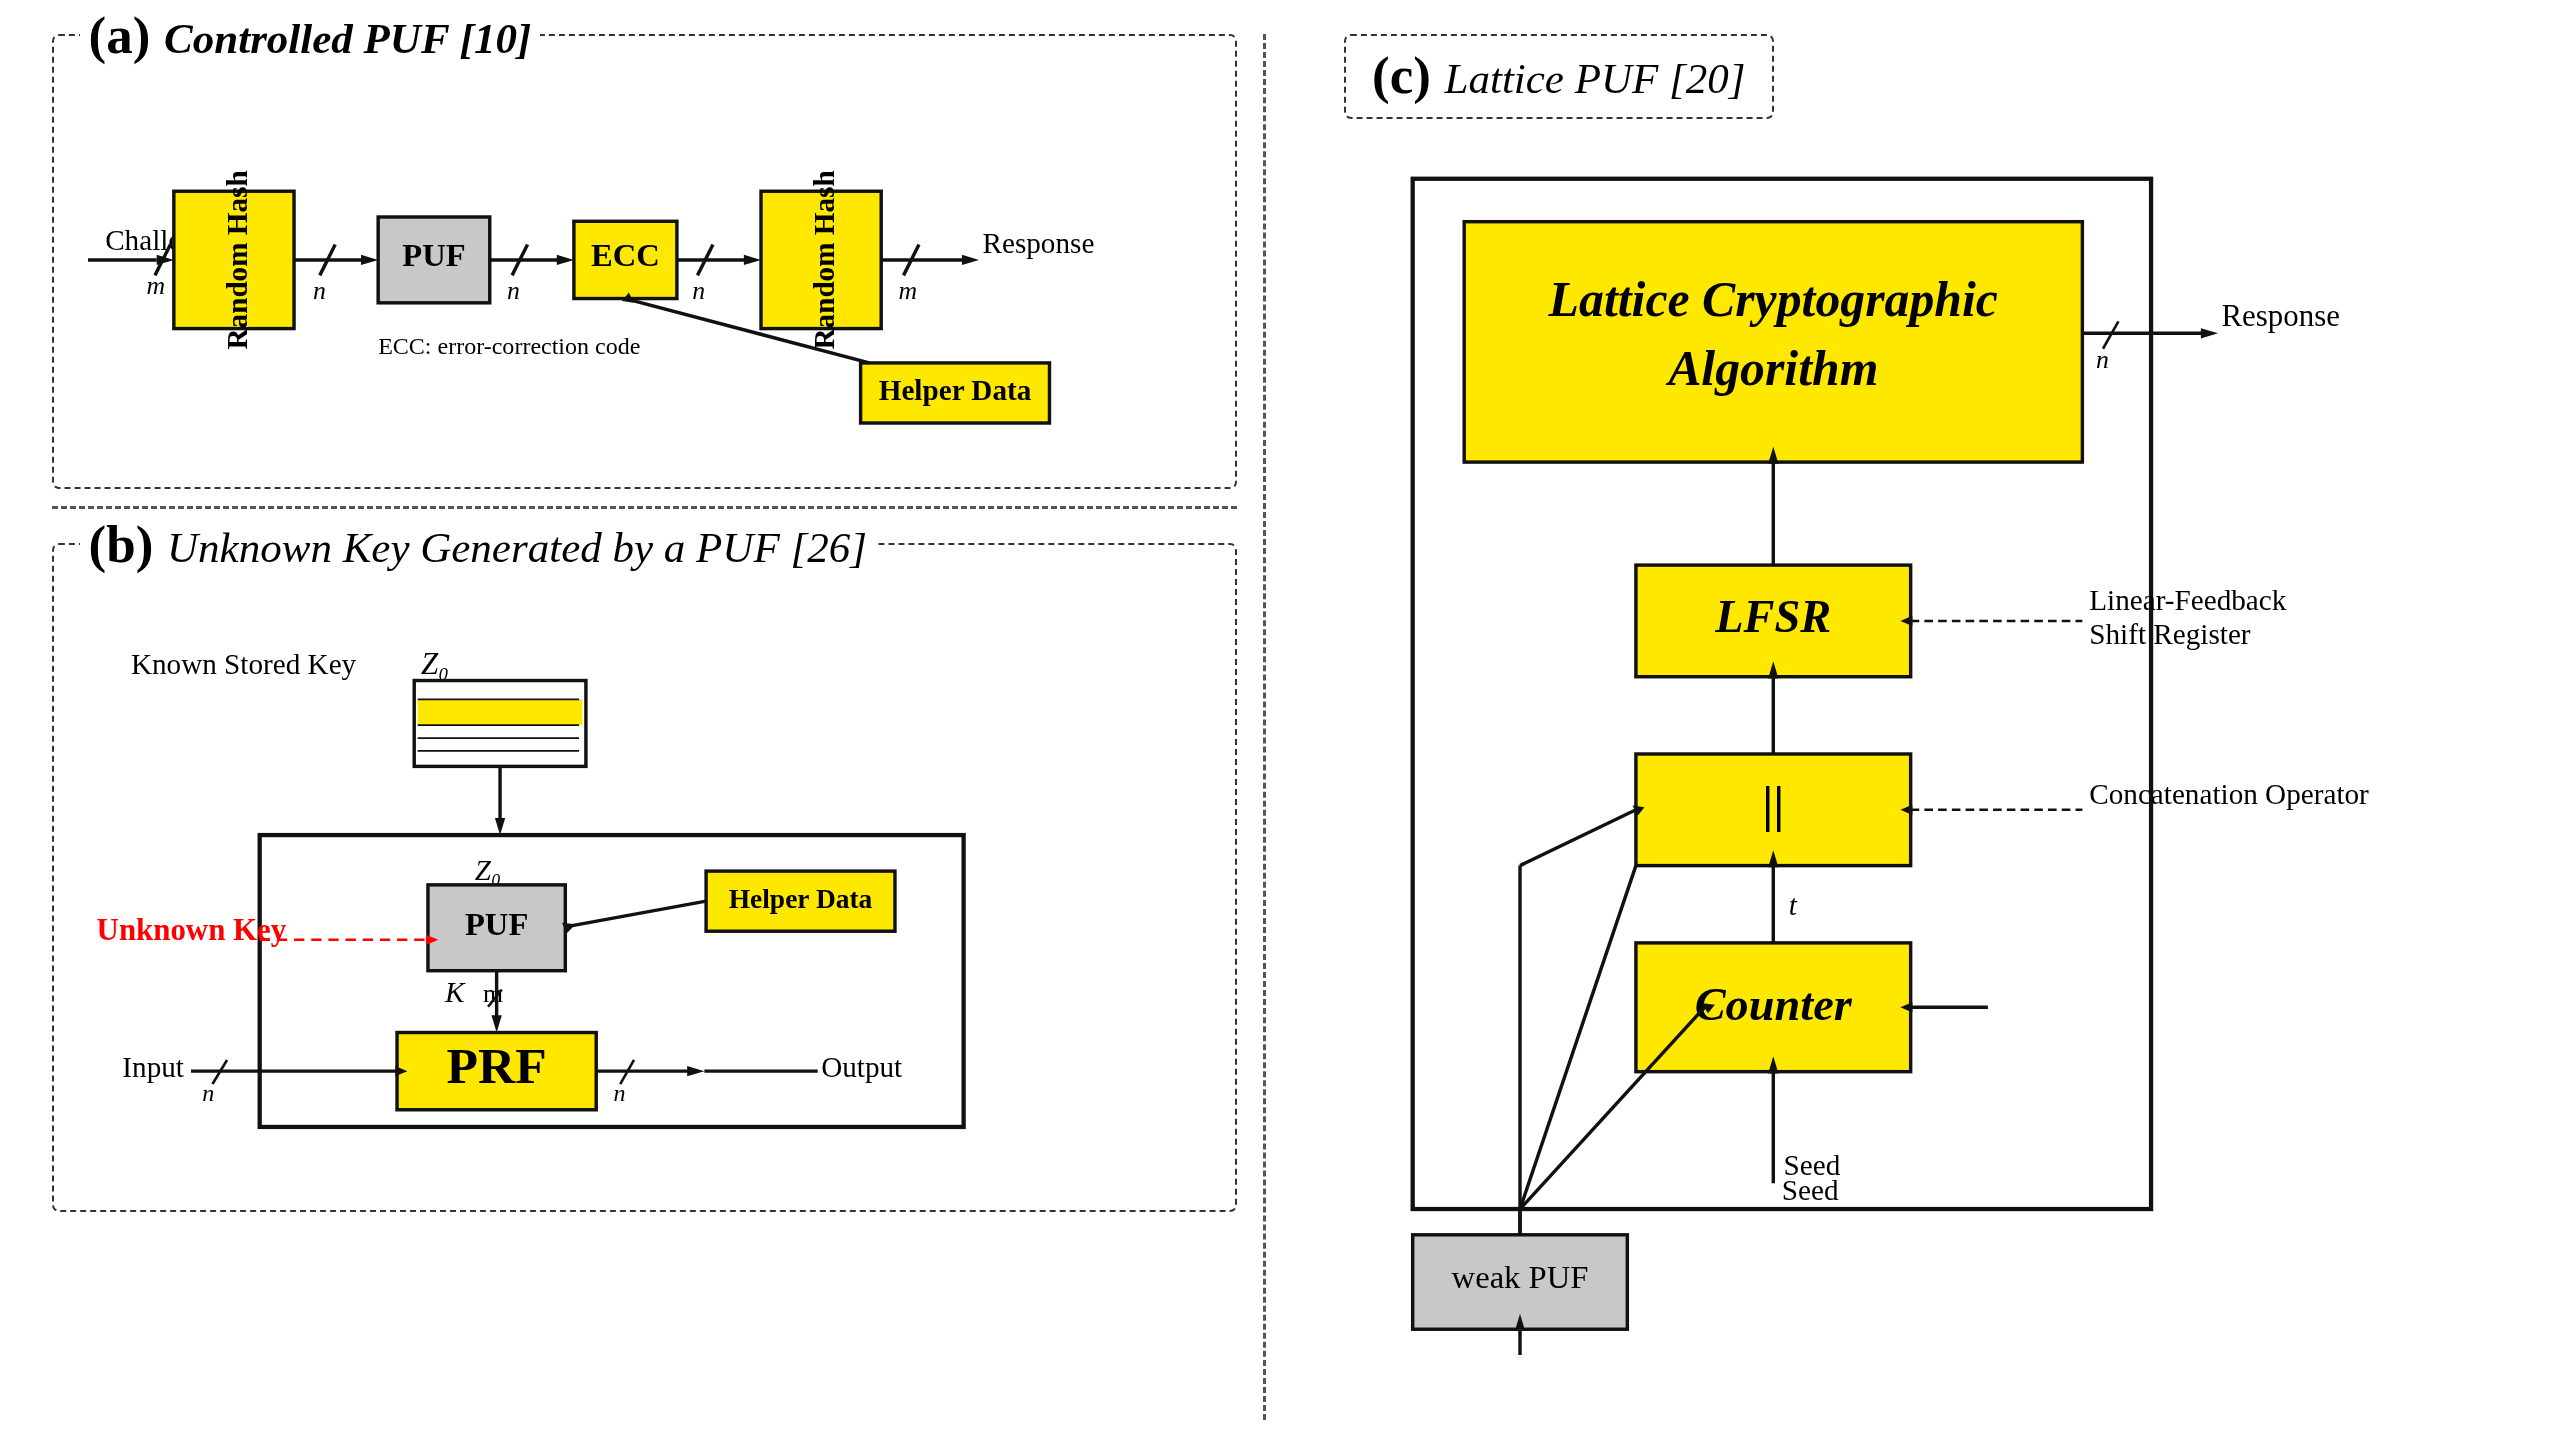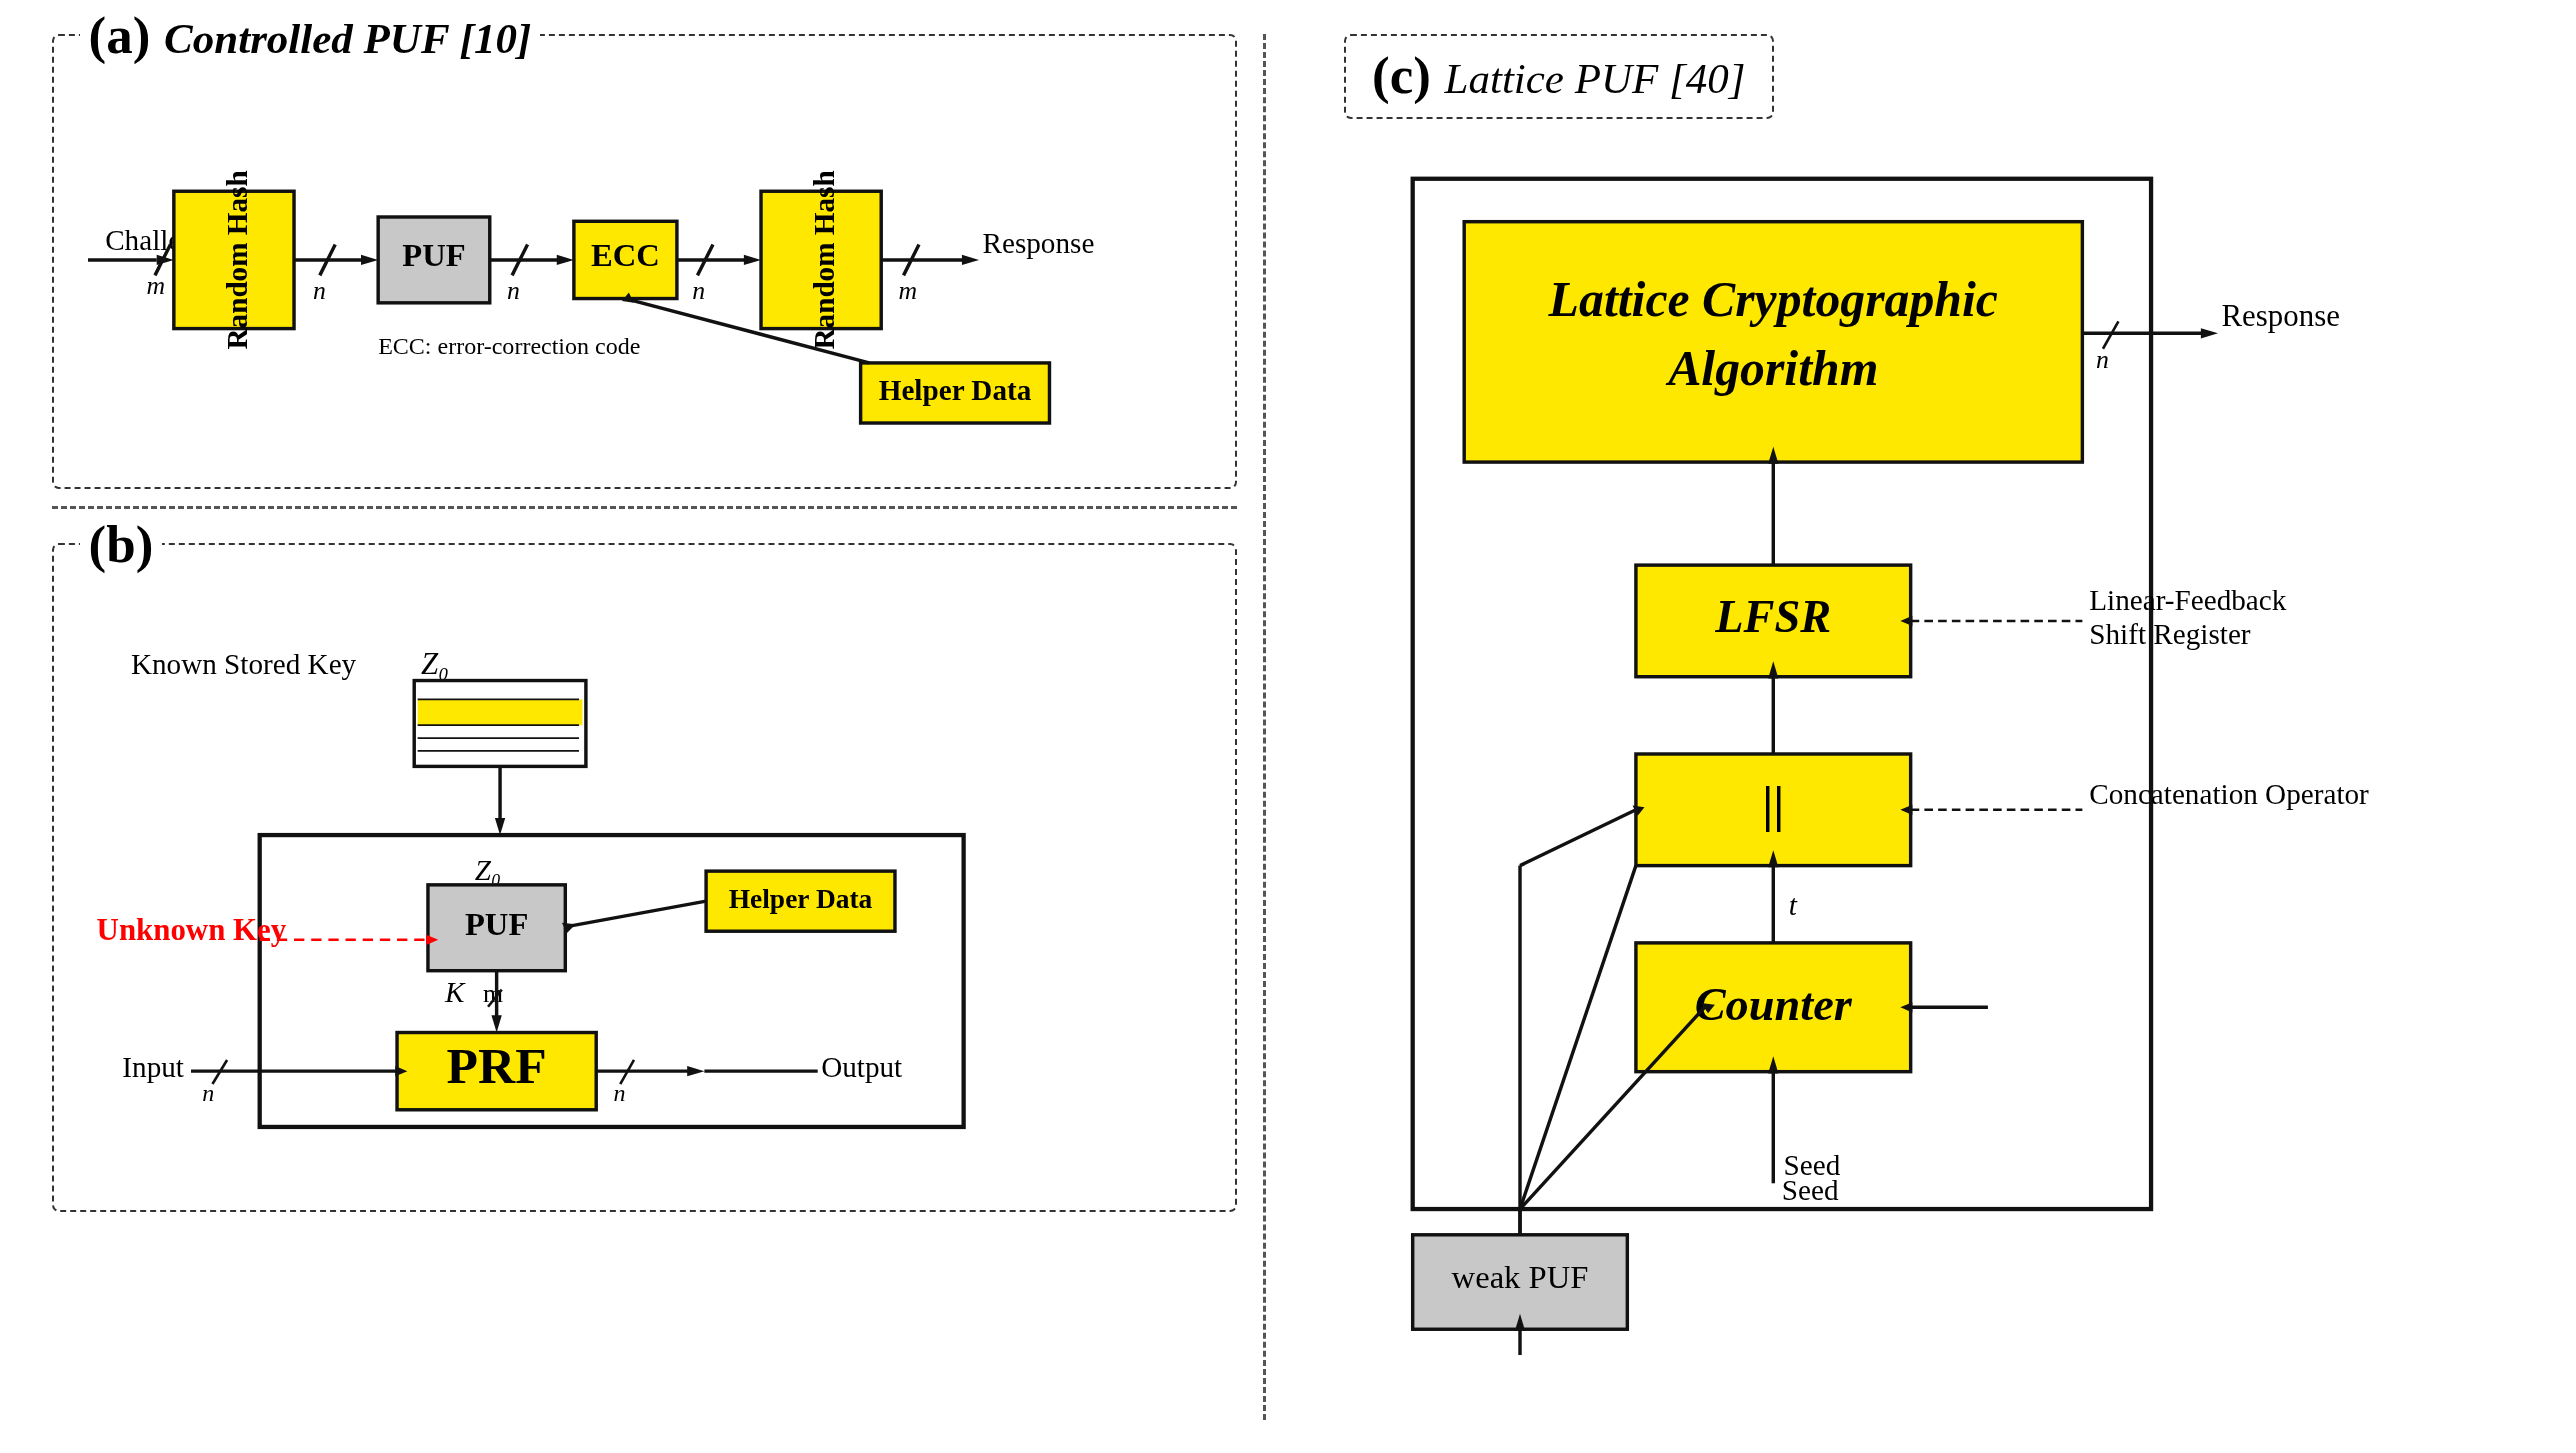--- a/index.html
+++ b/index.html
@@ -102,20 +102,21 @@
         <line x1="910" y1="320" x2="626" y2="245" stroke="#111" stroke-width="4"></line>
         <polygon points="622,248 630,238 636,250" fill="#111"></polygon>
       </svg>
     </div>
 
     <div style="border-top: 3.4px dashed #555; margin: 17px 0 34px 0;"></div>
 
     <div style="border: 2.6px dashed #333; border-radius: 6.9px; padding: 60px 34px 43px 34px; position: relative;">
       <div style="position: absolute; top: -31px; left: 26px; background: #fff; padding: 0 8.6px; display: flex; align-items: baseline; gap: 13.7px;">
         <span style="font-size: 53px; font-weight: bold; font-style: normal;">(b)</span>
+        <span style="font-size: 43px; font-style: italic; font-weight: normal;">Unknown Key Generated by a PUF [26]</span>
       </div>
 
       
       <svg width="1116" height="558" viewBox="0 0 1300 650">
 
         <text x="50" y="80" font-size="34" font-family="Times New Roman">Known Stored Key</text>
         <text x="388" y="80" font-size="36" font-style="italic" font-family="Times New Roman">Z₀</text>
 
         <rect x="380" y="88" width="200" height="100" fill="#fff" stroke="#111" stroke-width="4"></rect>
 
@@ -179,21 +180,21 @@
 
   </div>
 
   <div style="width: 4.3px; background: none; border-left: 3.4px dashed #555; margin: 0 26px;"></div>
 
   <div class="right-panel">
 
     <div style="border: 2.6px dashed #333; border-radius: 6.9px; padding: 8.6px 26px 12px 26px; position: relative; display: inline-block; margin-bottom: 34px; align-self: flex-start;">
       <div style="display: flex; align-items: baseline; gap: 13.7px;">
         <span style="font-size: 53px; font-weight: bold; font-style: normal;">(c)</span>
-        <span style="font-size: 43px; font-style: italic; font-weight: normal;">Lattice PUF [40]</span>
+        <span style="font-size: 43px; font-style: italic; font-weight: normal;">Lattice PUF [20]</span>
       </div>
     </div>
 
     <svg width="1202" height="1202" viewBox="0 0 1400 1400">
 
       <rect x="80" y="30" width="860" height="1200" fill="#fff" stroke="#111" stroke-width="5"></rect>
 
       <rect x="140" y="80" width="720" height="280" fill="#FFE800" stroke="#111" stroke-width="4"></rect>
       <text x="500" y="190" font-size="58" font-weight="bold" font-style="italic" font-family="Times New Roman" text-anchor="middle">Lattice Cryptographic</text>
       <text x="500" y="270" font-size="58" font-weight="bold" font-style="italic" font-family="Times New Roman" text-anchor="middle">Algorithm</text>

